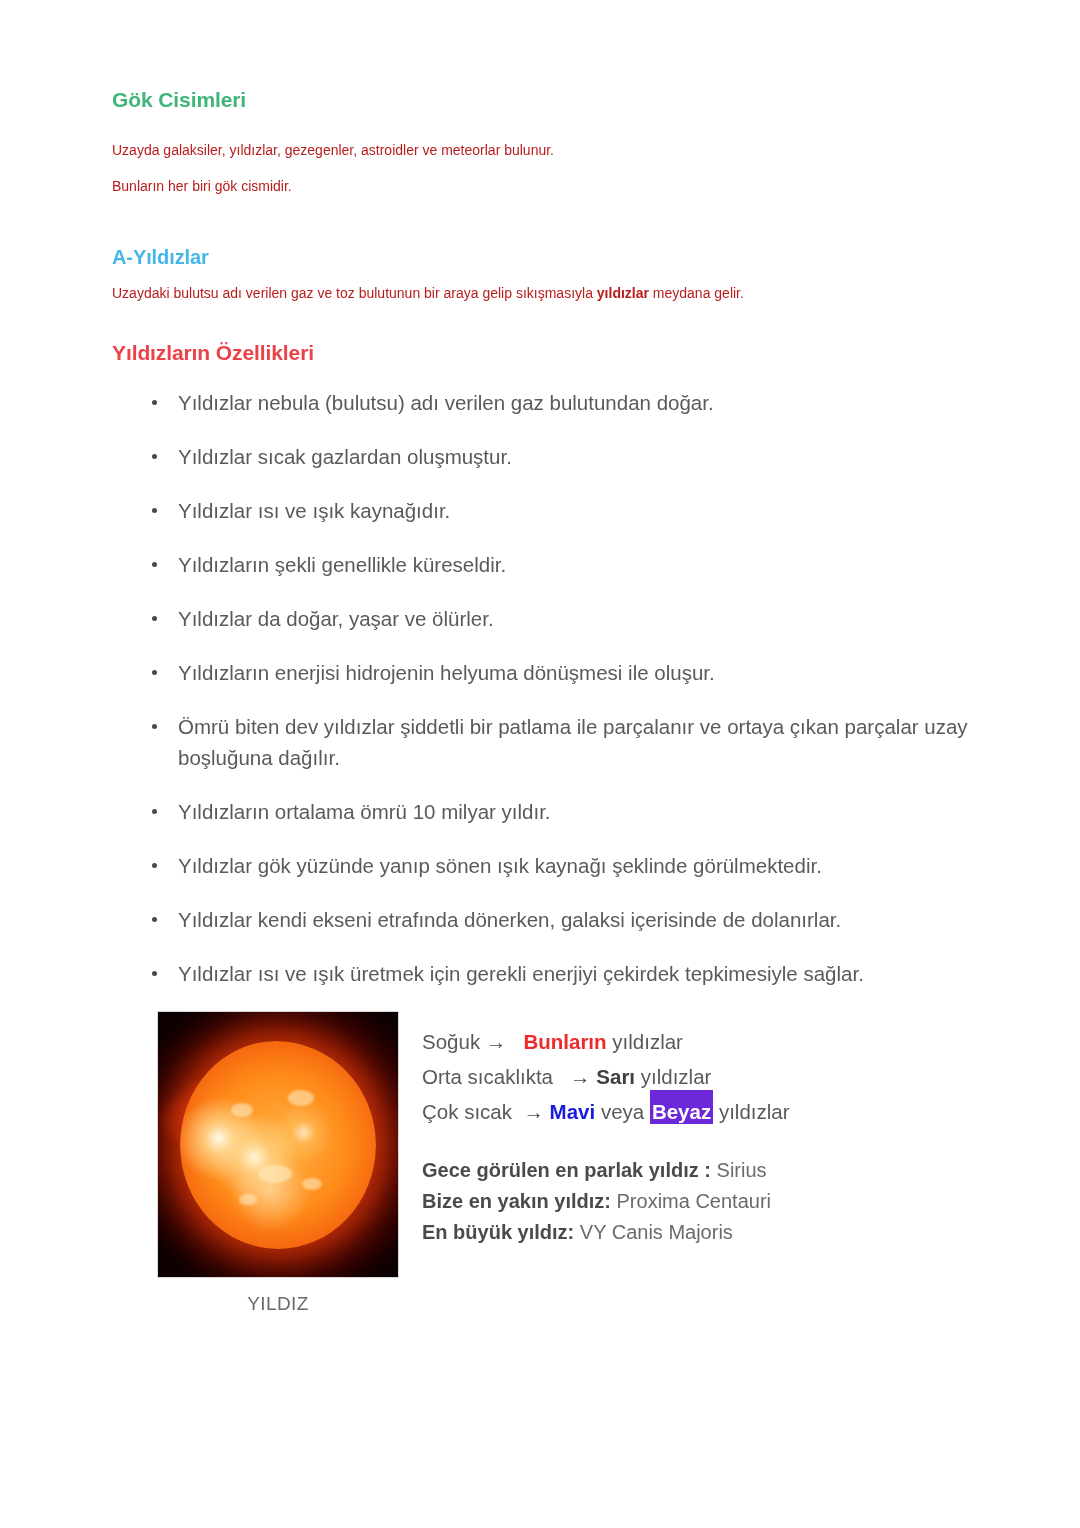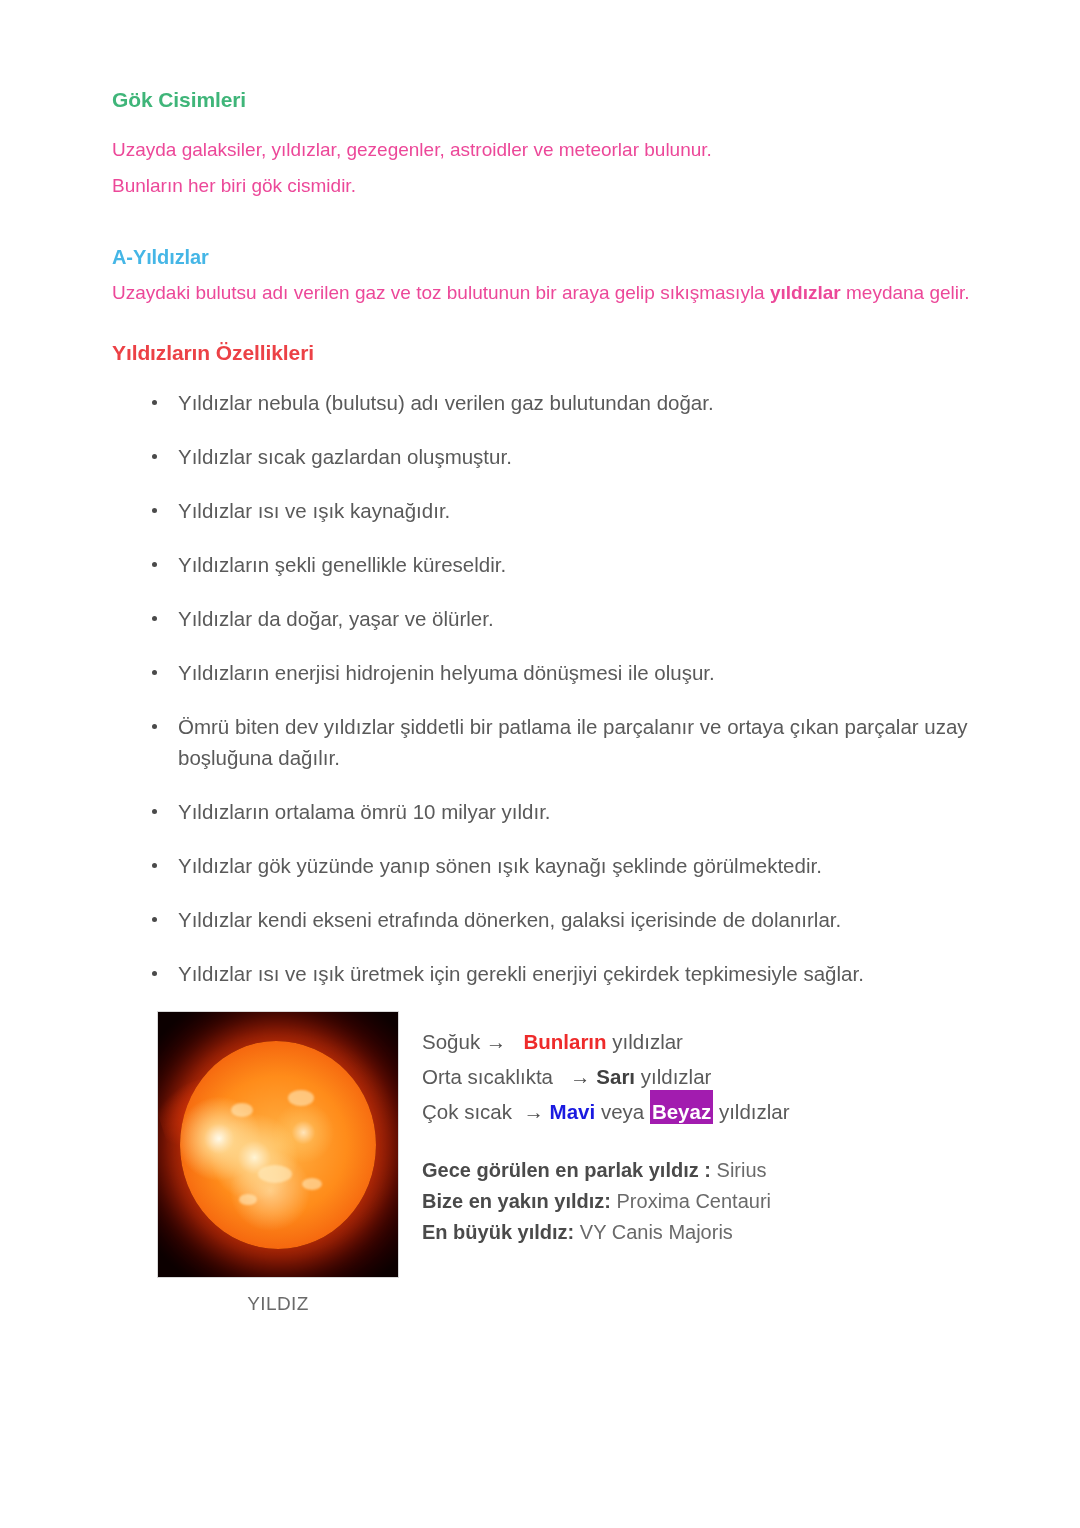--- a/index.html
+++ b/index.html
@@ -41,23 +41,23 @@
   .h-red {
     font-size: 21px;
     font-weight: bold;
     color: #EC4146;
     margin: 0 0 22px 0;
     letter-spacing: -0.1px;
   }
 
   
   .para {
-    font-size: 19px;
+    font-size: 14px;
     line-height: 36px;
-    color: #ec4899;
+    color: #b91c1c;
     margin: 0;
   }
   .spacer-lg { height: 42px; }
   .spacer-md { height: 30px; }
 
   b, .bold { font-weight: bold; }
 
   
   .bullets {
     list-style: none;
@@ -160,21 +160,21 @@
     color: #5a5a5a;
     white-space: nowrap;
   }
   .arrow { color: #4a4a4a; }
   .c-red   { color: #EE2B2B; font-weight: bold; }
   .c-yellow{ color: #404040; font-weight: bold; }
   .c-blue  { color: #1A1AE0; font-weight: bold; }
   .c-white {
     color: #ffffff;
     font-weight: bold;
-    background: #a21caf;
+    background: #6d28d9;
     padding: 10px 2px 1px 2px;
     box-decoration-break: clone;
     text-align: right;
     -webkit-box-decoration-break: clone;
   }
   .facts-gap { height: 26px; }
   .fact-line {
     font-size: 20px;
     line-height: 31px;
     color: #6a6a6a;

